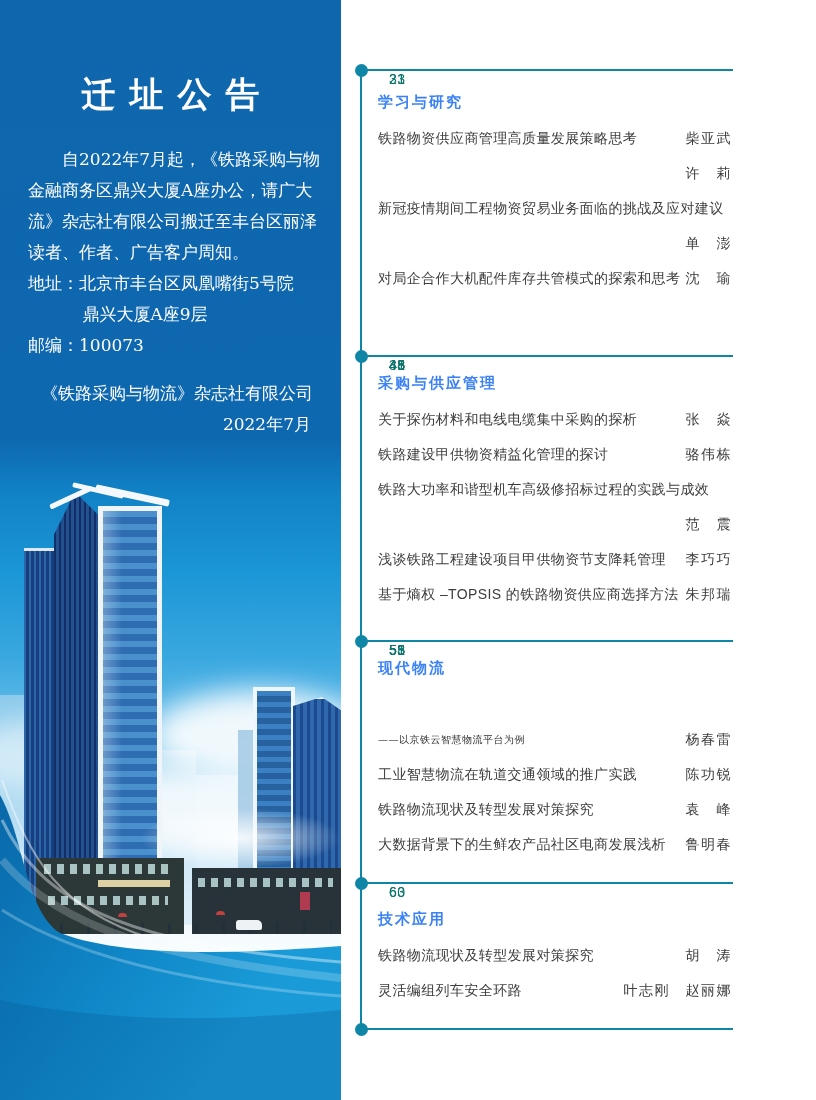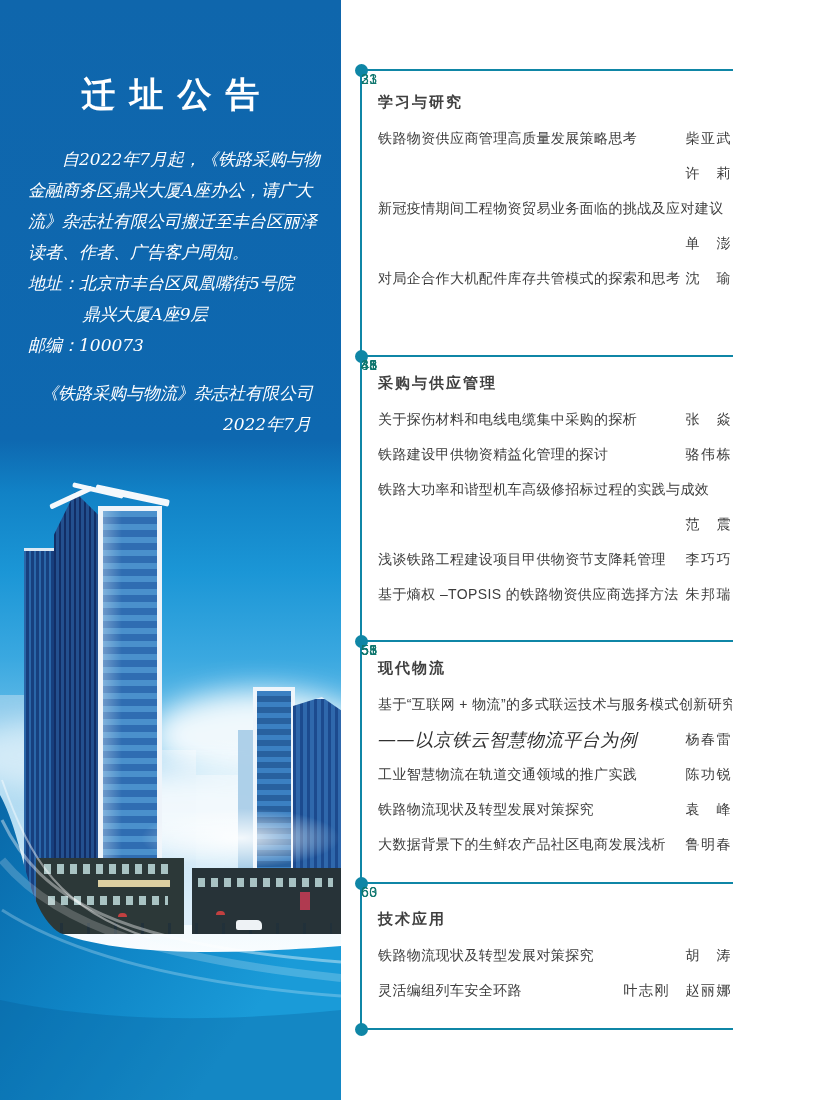--- a/index.html
+++ b/index.html
@@ -1,28 +1,28 @@
 <!DOCTYPE html>
 <html><head>
 <meta charset="utf-8">
 <style>
   html,body{margin:0;padding:0;}
   body{width:816px;height:1100px;background:#ffffff;font-family:"Liberation Sans",sans-serif;position:relative;overflow:hidden;}
-  .page{position:absolute;inset:0;}
+  .page{position:absolute;inset:0;padding-left:28px;}
 
   
   .left-panel{position:absolute;left:0;top:0;width:341px;height:1100px;overflow:hidden;
     background:linear-gradient(180deg,#0f66ac 0%,#0e68b0 40%,#0e6bb4 44%);}
   .notice{position:absolute;left:0;top:0;width:341px;z-index:5;}
   .notice-title{margin:72px 0 0 0;text-align:center;color:#ffffff;
     font-family:"DejaVu Serif","Liberation Serif",serif;font-size:34px;font-weight:bold;
     letter-spacing:14px;text-indent:14px;}
   .notice-body{margin:26px 28px 0 28px;color:#ffffff;
     font-family:"DejaVu Serif","Liberation Serif",serif;font-size:17px;line-height:31px;}
-  .notice-line{white-space:nowrap;font-style:italic;}
+  .notice-line{white-space:nowrap;}
   .notice-line.indent{text-indent:2em;}
   .notice-line.indent2{text-indent:3.2em;}
   .notice-line.sign{text-align:right;margin-top:17px;}
   .notice-line.date{text-align:right;padding-right:2px;}
 
   
   .cityscape{position:absolute;left:0;top:440px;width:341px;height:660px;z-index:1;}
   .sky{position:absolute;inset:0;background:linear-gradient(180deg,#0e68b0 0%,#1182c6 8%,#1b96d6 20%,#3aa8e0 33%,#7ac6ec 48%,#c8e8f8 62%,#f0f9fe 72%,#ffffff 82%,#e9f5fc 100%);}
   .cloud{position:absolute;border-radius:50%;background:#ffffff;filter:blur(14px);}
   .cloud.c1{left:150px;top:250px;width:220px;height:90px;opacity:.9;}
@@ -73,31 +73,31 @@
   
   .vline{position:absolute;left:360px;top:69px;width:2px;height:959px;background:#0f86a6;}
   .toc{position:absolute;left:361px;top:69px;width:372px;}
   .section{position:relative;border-top:2px solid #0f86a6;box-sizing:border-box;}
   .section:nth-child(1){height:286px;}
   .section:nth-child(2){height:285px;}
   .section:nth-child(3){height:242px;}
   .section:nth-child(4){height:146px;}
   .section.closing{height:0;}
   .dot{position:absolute;left:-6px;top:-7px;width:13px;height:13px;border-radius:50%;background:#0f86a6;}
-  .section-title{margin:17px 0 0 17px;font-size:15px;font-weight:bold;color:#404040;letter-spacing:2px;}
+  .section-title{margin:17px 0 0 17px;font-size:15px;font-weight:bold;color:#3b82f6;letter-spacing:2px;}
   .section:nth-child(1) .section-title{margin-top:22px;}
   .section:nth-child(4) .section-title{margin-top:26px;}
   .rows{margin-top:9px;padding:0 1px 0 17px;}
   .row{height:35px;display:flex;align-items:center;font-size:14px;color:#3d3d3d;}
   .row .page{width:30px;flex:none;color:#0f766e;letter-spacing:.5px;}
   .row .title{flex:1;letter-spacing:.4px;white-space:nowrap;overflow:hidden;}
   .row .author{flex:none;letter-spacing:1.5px;}
   .row.author-only{justify-content:flex-end;}
-  .row .subtitle{flex:1;font-family:"DejaVu Serif","Liberation Serif",serif;font-style:italic;
-    font-size:18px;color:#303030;letter-spacing:.5px;white-space:nowrap;}
+  .row .subtitle{flex:1;font-family:"DejaVu Serif","Liberation Serif",serif;
+    font-size:10px;color:#303030;letter-spacing:.5px;white-space:nowrap;}
 </style>
 </head>
 <body>
 
 <div class="page">
 
   <aside class="left-panel">
     <div class="cityscape">
       <div class="sky"></div>
       <div class="distant d1"></div>
@@ -219,21 +219,20 @@
             <span class="author">朱邦瑞</span>
           </div>
         </div>
       </div>
       <div class="section">
         <div class="dot"></div>
         <div class="section-title">现代物流</div>
         <div class="rows">
           <div class="row">
             <span class="page">51</span>
-            <span class="title">基于“互联网 + 物流”的多式联运技术与服务模式创新研究</span>
           </div>
           <div class="row">
             <span class="subtitle">——以京铁云智慧物流平台为例</span>
             <span class="author">杨春雷</span>
           </div>
           <div class="row">
             <span class="page">53</span>
             <span class="title">工业智慧物流在轨道交通领域的推广实践</span>
             <span class="author">陈功锐</span>
           </div>

